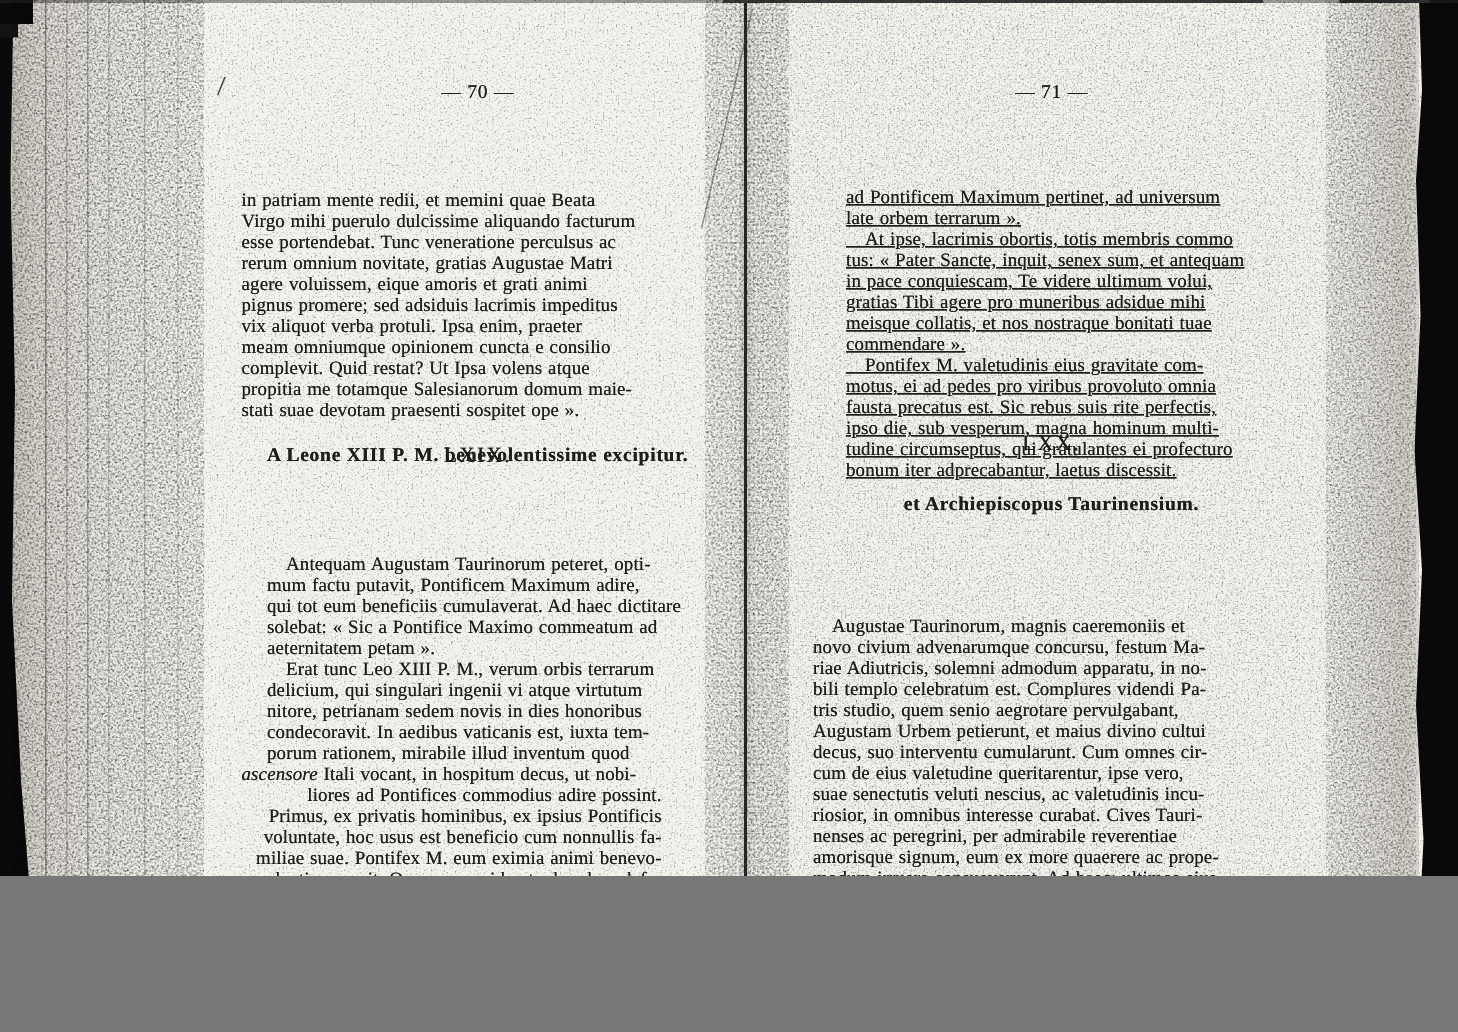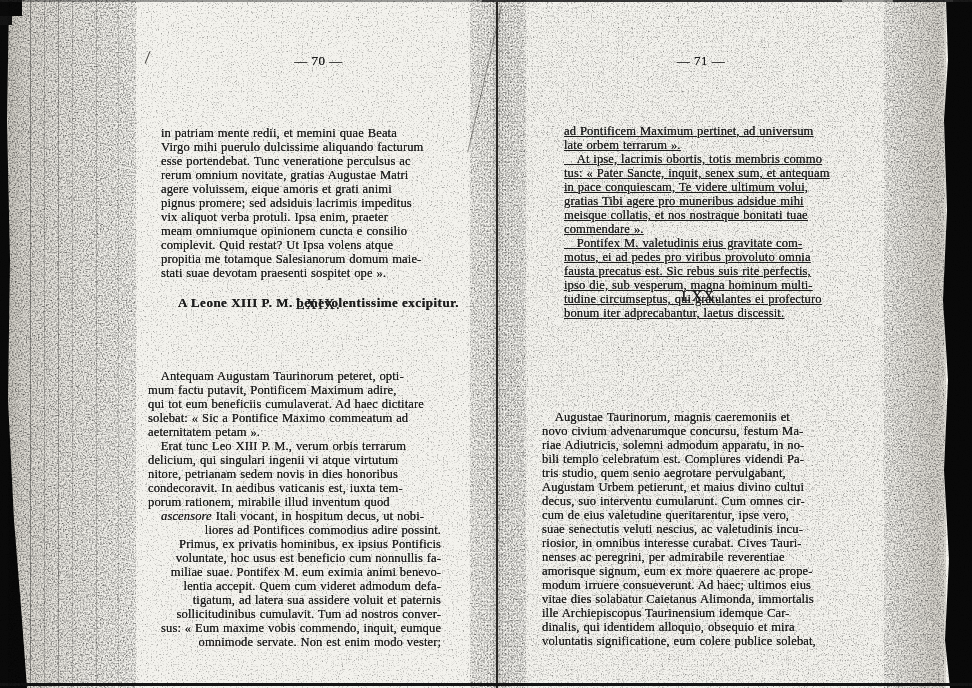--- a/index.html
+++ b/index.html
@@ -1,17 +1,17 @@
 <!DOCTYPE html>
 <html><head>
 <meta charset="utf-8">
 <style>
   html,body{margin:0;padding:0;background:#777;}
   .scan{
-    position:relative;width:972px;height:688px;overflow:hidden;
+    position:relative;width:972px;height:584px;overflow:hidden;
     background:var(--paper,#f3f2ed);
     font-family:"Liberation Serif","DejaVu Serif",serif;
     color:var(--ink,#1e1e1e);
   }
   
   .edge-left-black{
     position:absolute;left:0;top:0;width:28px;height:688px;background:#0a0a0a;
     clip-path:polygon(0 0,9px 0,7px 120px,10px 260px,8px 400px,14px 520px,22px 620px,27px 688px,0 688px);
   }
   .corner-tl{position:absolute;left:0;top:0;width:22px;height:16px;background:#0a0a0a;}
@@ -56,21 +56,21 @@
   }
   .pagenum{position:absolute;font-size:13px;letter-spacing:.5px;text-align:center;white-space:pre;text-shadow:0 0 .3px rgba(25,25,25,.85);}
   .secnum{position:absolute;font-size:14.5px;letter-spacing:1.4px;text-align:center;white-space:pre;text-shadow:0 0 .3px rgba(25,25,25,.85);}
   .sectitle{position:absolute;font-size:13px;font-weight:bold;letter-spacing:.5px;text-align:center;white-space:pre;line-height:14px;text-shadow:0 0 .3px rgba(25,25,25,.9);}
   .it{font-style:italic;}
   
   .lp-num{left:161px;top:53px;width:315px;}
   .lp-b1{left:161px;top:81px;}
   .lp-sec{left:161px;top:268px;width:315px;margin-top:28px;}
   .lp-title{left:161px;top:296px;width:315px;}
-  .lp-b2{left:148px;top:324px;}
+  .lp-b2{left:178px;top:324px;}
   .lp-itline{left:161px;top:464px;}
   .lp-b3{left:161px;top:478px;text-align:right;}
   
   .rp-num{left:542px;top:53px;width:318px;}
   .rp-b1{left:564px;top:79px;text-decoration:underline;}
   .rp-sec{left:542px;top:288px;width:318px;}
   .rp-title{left:542px;top:329px;width:318px;}
   .rp-b2{left:542px;top:365px;}
 </style>
 </head>
@@ -146,21 +146,21 @@
 gratias Tibi agere pro muneribus adsidue mihi
 meisque collatis, et nos nostraque bonitati tuae
 commendare ».
  Pontifex M. valetudinis eius gravitate com-
 motus, ei ad pedes pro viribus provoluto omnia
 fausta precatus est. Sic rebus suis rite perfectis,
 ipso die, sub vesperum, magna hominum multi-
 tudine circumseptus, qui gratulantes ei profecturo
 bonum iter adprecabantur, laetus discessit.</div>
     <div class="secnum rp-sec">LXX.</div>
-    <div class="sectitle rp-title"></div>
+    <div class="sectitle rp-title"><div>et Archiepiscopus Taurinensium.</div></div>
     <div class="tx rp-b2"> Augustae Taurinorum, magnis caeremoniis et
 novo civium advenarumque concursu, festum Ma-
 riae Adiutricis, solemni admodum apparatu, in no-
 bili templo celebratum est. Complures videndi Pa-
 tris studio, quem senio aegrotare pervulgabant,
 Augustam Urbem petierunt, et maius divino cultui
 decus, suo interventu cumularunt. Cum omnes cir-
 cum de eius valetudine queritarentur, ipse vero,
 suae senectutis veluti nescius, ac valetudinis incu-
 riosior, in omnibus interesse curabat. Cives Tauri-

